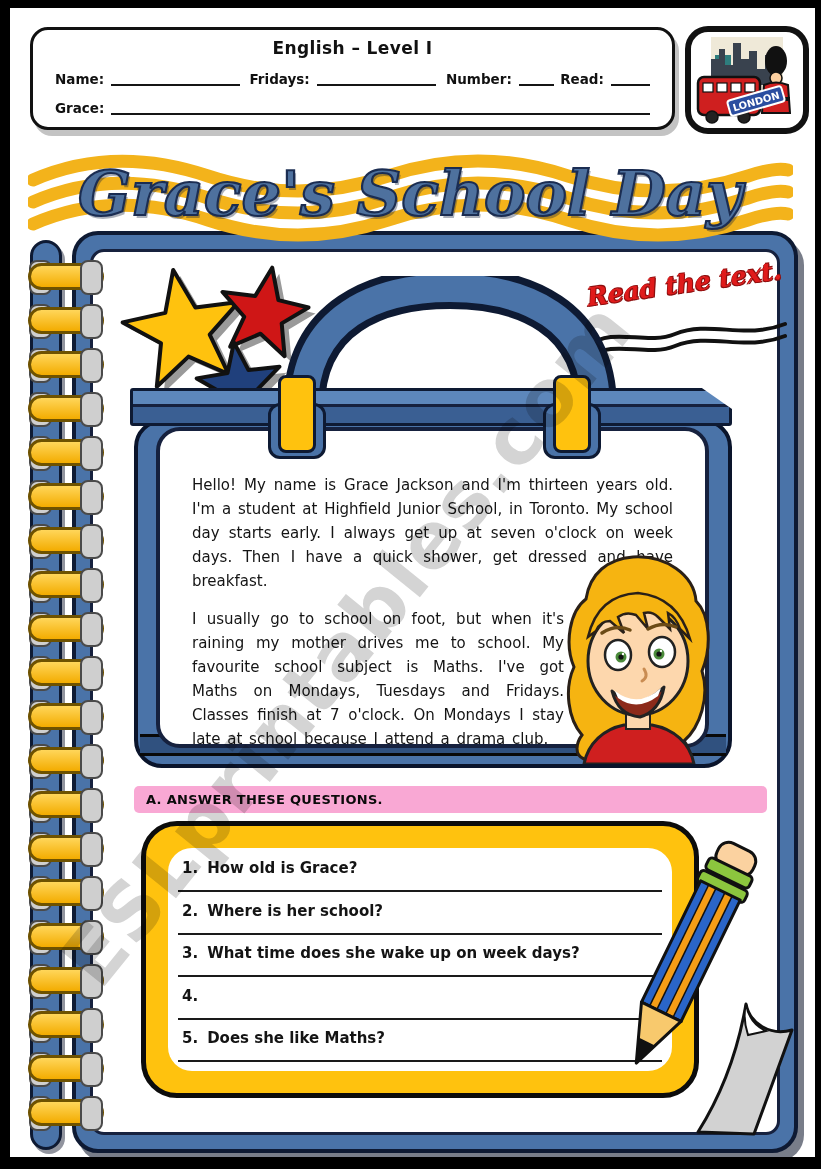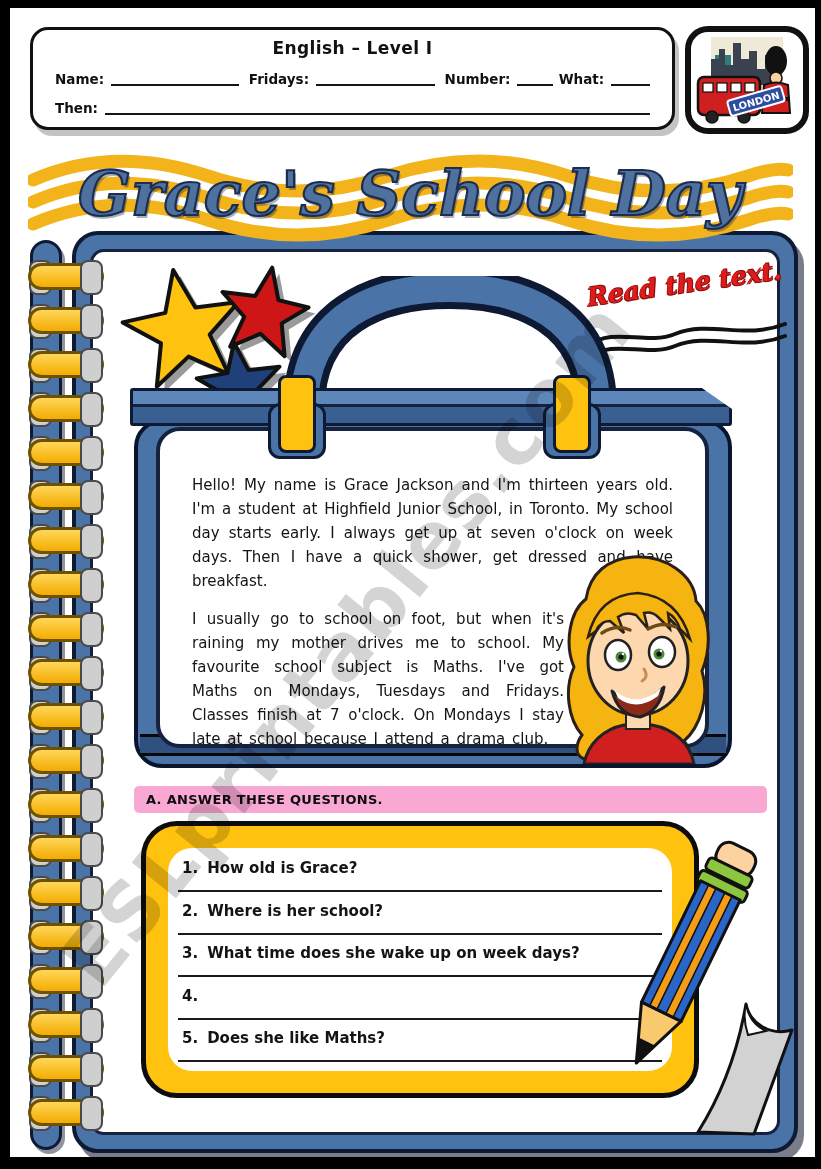--- a/index.html
+++ b/index.html
@@ -159,25 +159,25 @@
 
   <div class="abs header-box">
     <div class="header-title">English – Level I</div>
     <div class="field-row">
       <span class="field-label">Name:</span>
       <span class="field-line w140"></span>
       <span class="field-label">Fridays:</span>
       <span class="field-line w130"></span>
       <span class="field-label">Number:</span>
       <span class="field-line w38"></span>
-      <span class="field-label">What:</span>
+      <span class="field-label">Read:</span>
       <span class="field-line w42"></span>
     </div>
     <div class="field-row">
-      <span class="field-label">Then:</span>
+      <span class="field-label">Grace:</span>
       <span class="field-line date-line"></span>
     </div>
   </div>
 
   <svg class="abs logo-box" viewBox="0 0 126 110" width="126" height="110">
     <rect x="4" y="4" width="118" height="102" rx="20" fill="#fff" stroke="#111" stroke-width="6"></rect>
     <g>
       <rect x="27" y="12" width="72" height="54" fill="#efe9d8"></rect>
       <rect x="31" y="30" width="16" height="28" fill="#2e7d7d"></rect>
       <path d="M27,60 L27,34 L35,34 L35,24 L41,24 L41,40 L49,40 L49,18 L57,18 L57,34 L65,34 L65,26 L73,26 L73,44 L81,44 L81,30 L89,30 L89,60 Z" fill="#39424e"></path>

